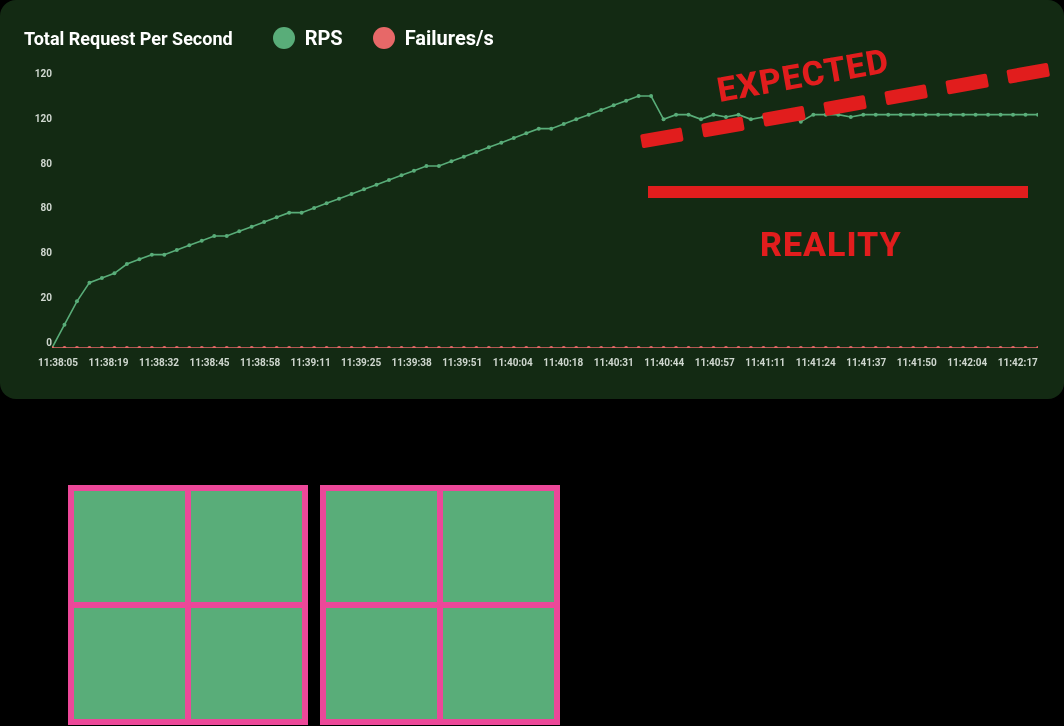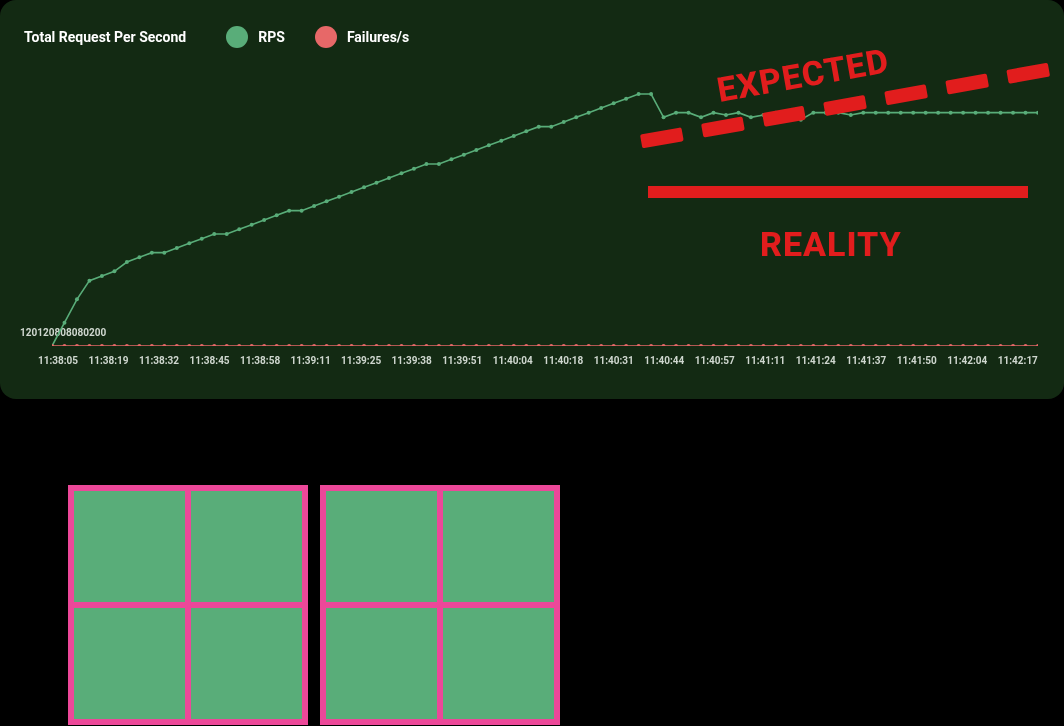--- a/index.html
+++ b/index.html
@@ -14,56 +14,56 @@
     position: relative;
   }
   .header {
     display: flex;
     align-items: center;
     gap: 40px;
     padding: 6px 4px 4px 4px;
   }
   .title {
     color: #fff;
-    font-size: 14px;
+    font-size: 18px;
     font-weight: 700;
   }
   .legend {
     display: flex;
     align-items: center;
     gap: 30px;
   }
   .legend-item {
     display: flex;
     align-items: center;
     gap: 10px;
     color: #fff;
-    font-size: 14px;
+    font-size: 20px;
     font-weight: 700;
   }
   .swatch {
     width: 22px;
     height: 22px;
     border-radius: 50%;
   }
   .sw-green { background: #59ad79; }
   .sw-red   { background: #e76868; }
 
   .chart-wrap {
     position: relative;
     width: 100%;
     height: 310px;
     margin-top: 14px;
   }
   .yaxis {
     position: absolute;
-    left: 0; top: 0; bottom: 38px;
+    left: 0; top: 0; bottom: 30px;
     width: 32px;
     display: flex;
-    flex-direction: row;
+    flex-direction: column;
     justify-content: space-between;
     align-items: flex-end;
   }
   .yaxis span {
     color: #cfd7cf;
     font-size: 10px;
     font-weight: 700;
   }
   .plot {
     position: absolute;

